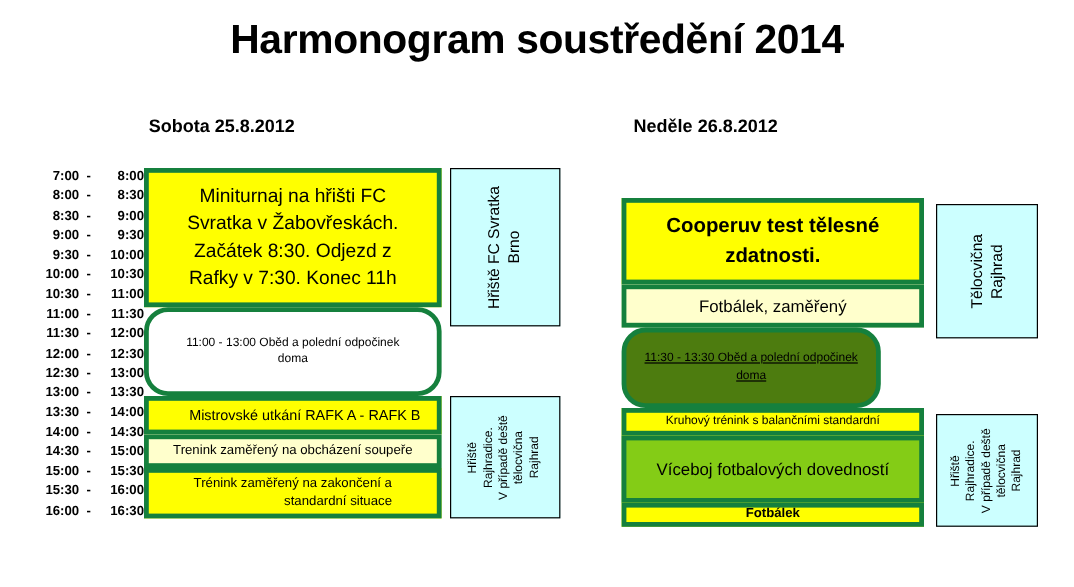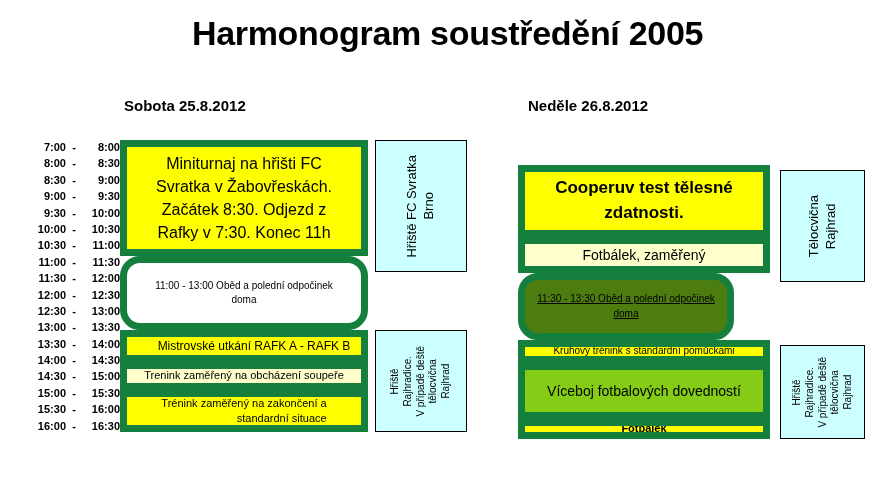--- a/index.html
+++ b/index.html
@@ -49,21 +49,21 @@
     justify-content: space-between;
     white-space: nowrap;
   }
   .time-row .t-start { width: 38px; text-align: right; }
   .time-row .t-dash  { width: 10px; text-align: center; }
   .time-row .t-end   { width: 38px; text-align: right; }
 
   
   .box {
     position: absolute;
-    border: 7px solid #15803d;
+    border: 4px solid #15803d;
     box-sizing: border-box;
     display: flex;
     align-items: center;
     justify-content: center;
     text-align: center;
     overflow: hidden;
   }
   .yellow { background: #ffff00; }
   .lightyellow { background: #ffffcc; }
   .white { background: #ffffff; border-radius: 20px; }
@@ -85,21 +85,21 @@
     white-space: nowrap;
     line-height: 1.28;
     font-size: 13px;
   }
   .vtext.small { font-size: 10px; }
   .cell-text { padding: 0 4px; }
 </style>
 </head>
 <body>
 
-<div id="page-title">Harmonogram soustředění 2005</div>
+<div id="page-title">Harmonogram soustředění 2014</div>
 
 <div class="day-header" id="sat-header">Sobota 25.8.2012</div>
 <div class="day-header" id="sun-header">Neděle 26.8.2012</div>
 
 <div id="time-column">
     <div class="time-row">
       <span class="t-start">7:00</span>
       <span class="t-dash">-</span>
       <span class="t-end">8:00</span>
     </div>
@@ -216,21 +216,21 @@
 <div class="box yellow" id="sun-a0" style="left: 518px; top: 165px; width: 252px; height: 72px; background: rgb(255, 255, 0);">
     <div class="cell-text" id="sun-a0-t" style="font-size: 17px; font-weight: bold; line-height: 1.45;">Cooperuv test tělesné<br>zdatnosti.</div>
   </div>
 <div class="box lightyellow" id="sun-a1" style="left: 518px; top: 237px; width: 252px; height: 36px; background: rgb(255, 255, 204);">
     <div class="cell-text" id="sun-a1-t" style="font-size: 14px; font-weight: normal; line-height: 1.45;">Fotbálek, zaměřený</div>
   </div>
 <div class="box white" id="sun-a2" style="left: 518px; top: 273px; width: 216px; height: 67px; background: #4d7c0f; text-decoration: underline;">
     <div class="cell-text" id="sun-a2-t" style="font-size: 10px; font-weight: normal; line-height: 1.45;">11:30 - 13:30 Oběd a polední odpočinek<br>doma</div>
   </div>
 <div class="box yellow" id="sun-a3" style="left: 518px; top: 340px; width: 252px; height: 23px; background: rgb(255, 255, 0);">
-    <div class="cell-text" id="sun-a3-t" style="font-size: 10px; font-weight: normal; line-height: 1.45;">Kruhový trénink s standardní pomůckami</div>
+    <div class="cell-text" id="sun-a3-t" style="font-size: 10px; font-weight: normal; line-height: 1.45;">Kruhový trénink s balančními standardní</div>
   </div>
 <div class="box lightyellow" id="sun-a4" style="left: 518px; top: 363px; width: 252px; height: 56px; background: #84cc16;">
     <div class="cell-text" id="sun-a4-t" style="font-size: 14px; font-weight: normal; line-height: 1.45;">Víceboj fotbalových dovedností</div>
   </div>
 <div class="box yellow" id="sun-a5" style="left: 518px; top: 419px; width: 252px; height: 20px; background: rgb(255, 255, 0);">
     <div class="cell-text" id="sun-a5-t" style="font-size: 11px; font-weight: bold; line-height: 1.45;">Fotbálek</div>
   </div>
 
 <div class="vbox" id="sun-v0" style="left: 780px; top: 170px; width: 85px; height: 112px; background: rgb(204, 255, 255);">
     <div class="vtext" id="sun-v0-t">Tělocvična<br>Rajhrad</div>

